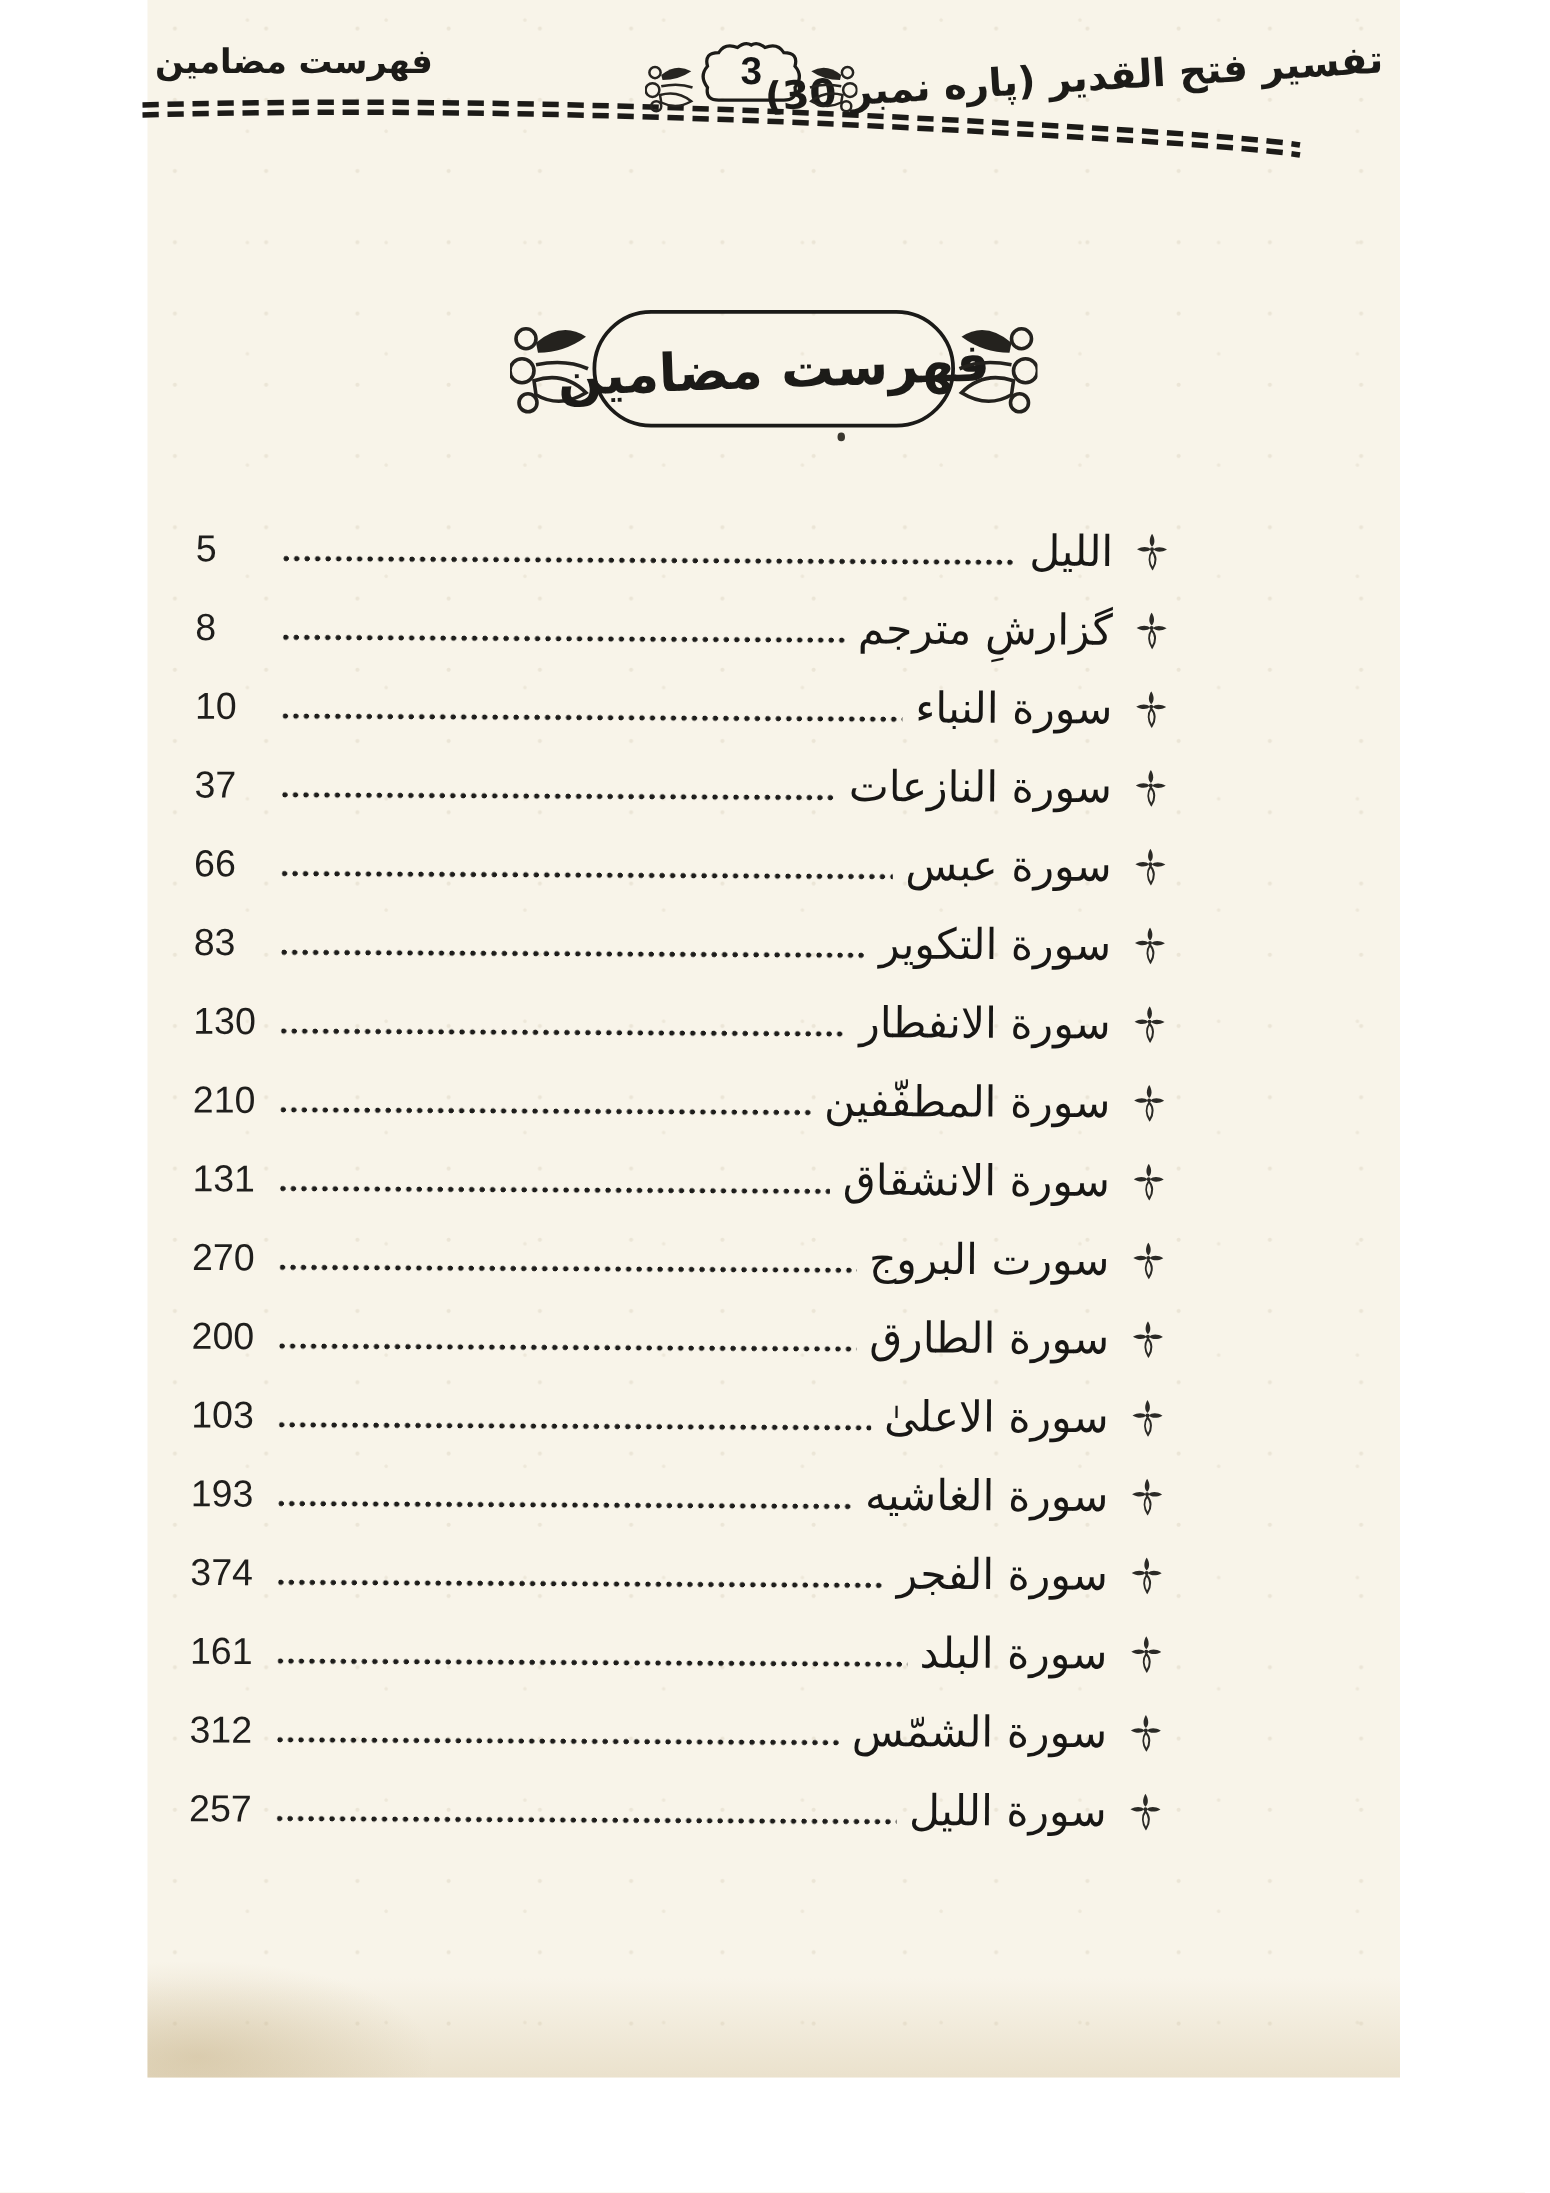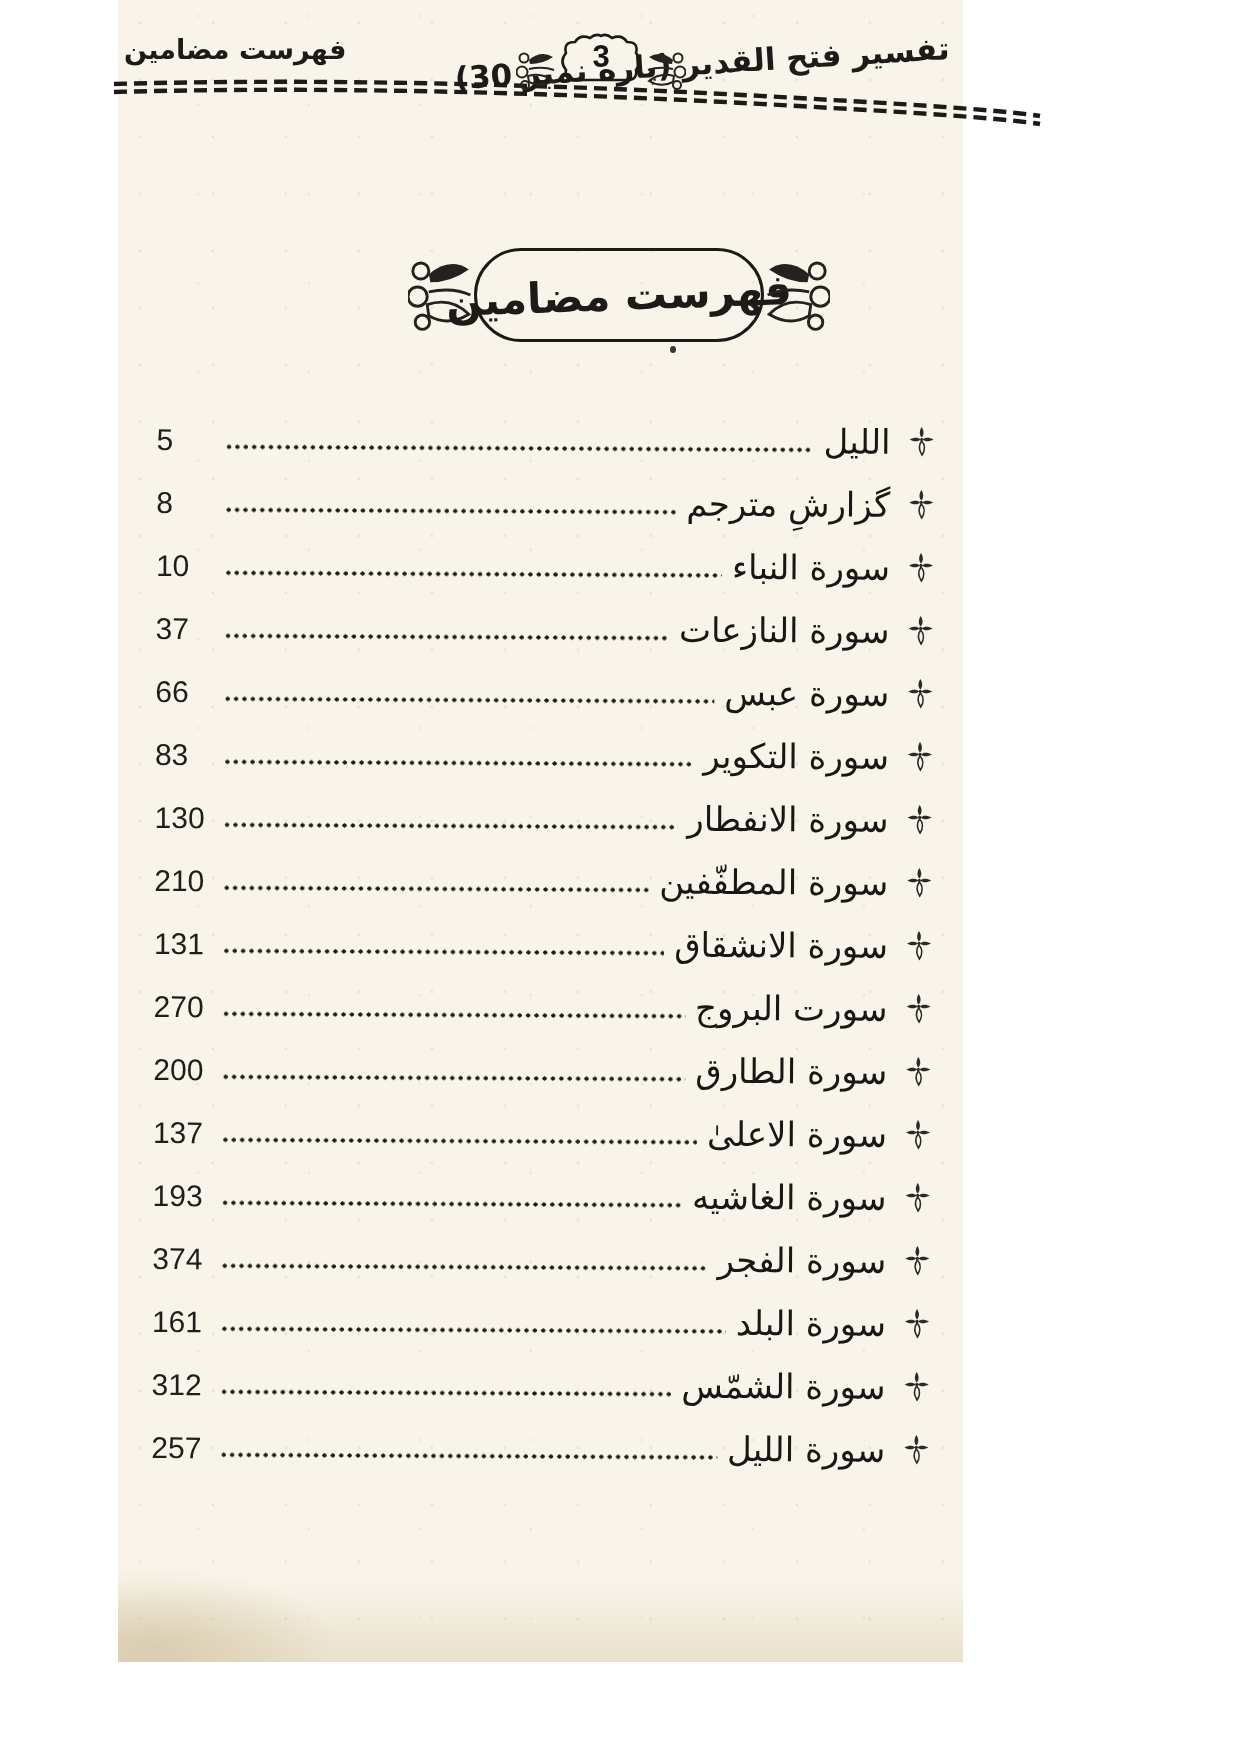--- a/index.html
+++ b/index.html
@@ -1,21 +1,21 @@
 <!DOCTYPE html>
 <html lang="ur"><head>
 <meta charset="utf-8">
 <style>
   html,body{margin:0;padding:0;}
   body{
     width:1240px;height:1754px;position:relative;background:#ffffff;overflow:hidden;
     font-family:"DejaVu Sans", sans-serif;color:#1c1b18;
   }
   .paper{
-    position:absolute;left:118px;top:0;width:845px;height:1662px;
+    position:absolute;left:118px;top:0;width:1002px;height:1662px;
     background-color:#f8f4e9;
     background-image:
       radial-gradient(ellipse 270px 110px at 4% 99%, rgba(189,166,120,.40), rgba(189,166,120,0) 70%),
       linear-gradient(to top, rgba(203,182,138,.30), rgba(203,182,138,0)),
       radial-gradient(circle at 30% 40%, rgba(150,130,90,.13) 1.2px, rgba(150,130,90,0) 2px),
       radial-gradient(circle at 72% 18%, rgba(150,130,90,.11) 1px, rgba(150,130,90,0) 1.8px);
     background-repeat:no-repeat,no-repeat,repeat,repeat;
     background-size:auto,100% 80px,73px 57px,111px 89px;
     background-position:0 0,left bottom,0 0,0 0;
   }
@@ -329,21 +329,21 @@
           <path d="M1 12.5 C5.5 10 9.5 10.2 12 12.5 C9.5 14.8 5.5 15 1 12.5Z"></path>
           <path d="M25 12.5 C20.5 10 16.5 10.2 14 12.5 C16.5 14.8 20.5 15 25 12.5Z"></path>
         </g>
         <path d="M13 14 C16.5 17.5 16.8 23 13.5 28 C10.5 23.5 10.2 18 13 14Z" fill="none" stroke="#2b2a26" stroke-width="1.6"></path>
         <circle cx="13" cy="12.5" r="1.6" fill="#2b2a26"></circle>
       </svg>
     </span>
   </div>
 
   <div class="toc-row">
-    <span class="row-page">137</span>
+    <span class="row-page">103</span>
     <span class="row-dots"></span>
     <span class="row-label" dir="rtl">سورة الاعلىٰ</span>
     <span class="row-fleuron">
       <svg width="26" height="30" viewBox="0 0 26 30">
         <g fill="#2b2a26">
           <path d="M13 0 C15.5 4 15.5 8 13 10.5 C10.5 8 10.5 4 13 0Z"></path>
           <path d="M1 12.5 C5.5 10 9.5 10.2 12 12.5 C9.5 14.8 5.5 15 1 12.5Z"></path>
           <path d="M25 12.5 C20.5 10 16.5 10.2 14 12.5 C16.5 14.8 20.5 15 25 12.5Z"></path>
         </g>
         <path d="M13 14 C16.5 17.5 16.8 23 13.5 28 C10.5 23.5 10.2 18 13 14Z" fill="none" stroke="#2b2a26" stroke-width="1.6"></path>

